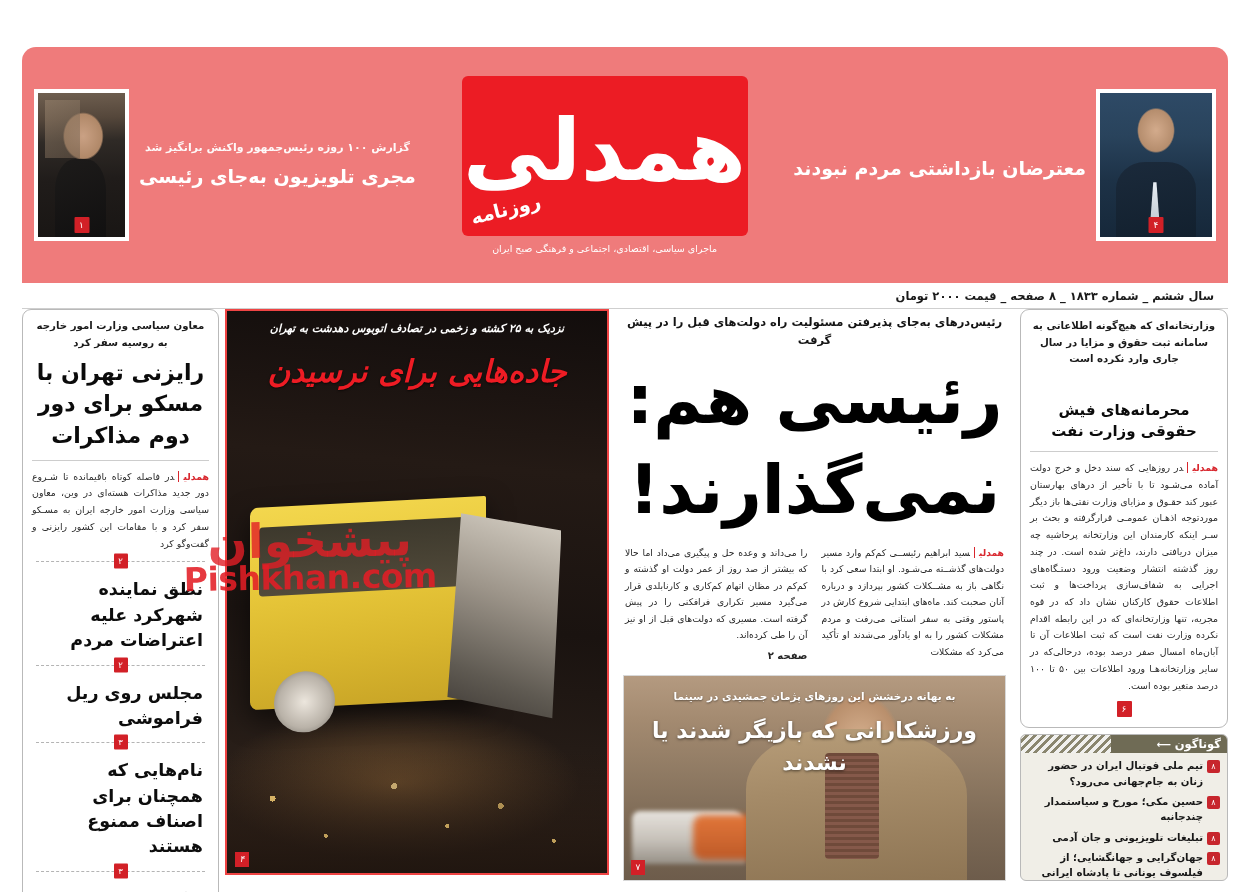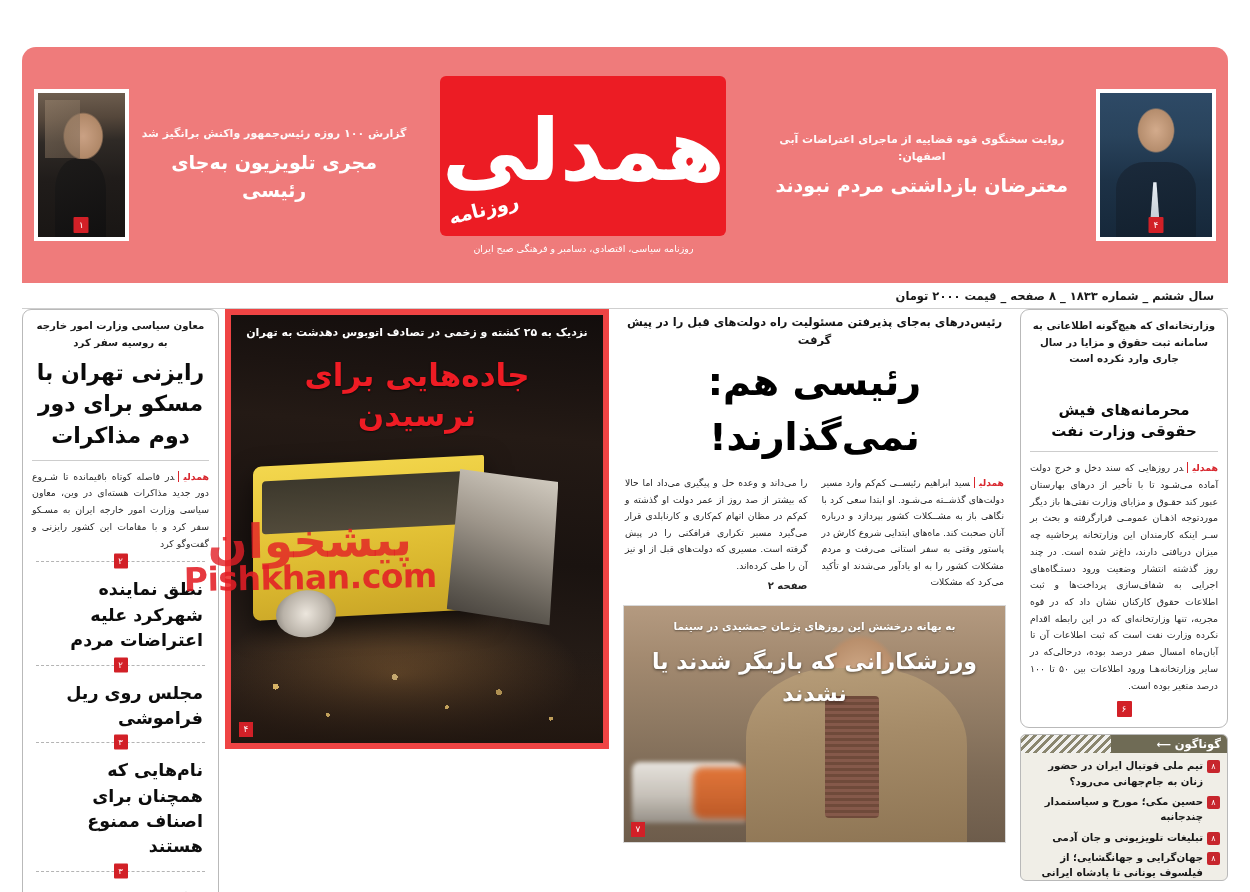--- a/index.html
+++ b/index.html
@@ -323,23 +323,24 @@
     line-height: 1.5;
     font-weight: bold;
     color: #181818;
     text-align: right;
   }
 
   
   .photo-story {
     position: relative;
     width: 100%;
-    height: 440px;
+    height: 566px;
     overflow: hidden;
-    border: 6px solid #ef4444;
+    border: 2px solid #ef4444;
+    font-style: italic;
   }
   .crash-bg {
     position: absolute; inset: 0;
     background:
       radial-gradient(ellipse 260px 110px at 45% 84%, rgba(255,180,90,.30) 0%, rgba(0,0,0,0) 70%),
       linear-gradient(185deg, #120d0c 0%, #1c1411 16%, #241a15 28%, #1a1310 55%, #241b16 74%, #3a2a20 100%);
   }
   .bus {
     position: absolute;
     left: 6%;
@@ -452,21 +453,21 @@
   }
   .lead-kicker {
     text-align: center;
     font-size: 11.5px;
     font-weight: bold;
     line-height: 1.6;
     color: #141414;
   }
   .lead-head {
     text-align: center;
-    font-size: 38px;
+    font-size: 67px;
     font-weight: bold;
     line-height: 1.2;
     color: #000;
     margin-top: 10px;
     letter-spacing: -1px;
   }
   .lead-cols {
     display: flex;
     gap: 14px;
     margin-top: 14px;
@@ -609,31 +610,30 @@
 <div class="page">
 
   <div class="masthead">
 
     <div class="teaser">
       <div class="teaser-photo right-photo">
         <div class="photo-b"></div>
         <div class="badge-num">۴</div>
       </div>
       <div class="teaser-text">
-        <div class="teaser-kicker">روایت سخنگوی قوه قضاییه از ماجرای اعتراضات آبی اصفهان:</div>
         <div class="teaser-head">معترضان بازداشتی مردم نبودند</div>
       </div>
     </div>
 
     <div class="logo-block">
       <div class="logo-card">
         <span class="logo-word">همدلی</span>
         <span class="logo-rooz">روزنامه</span>
       </div>
-      <div class="logo-sub">روزنامه سیاسی، اقتصادی، دسامبر و فرهنگی صبح ایران</div>
+      <div class="logo-sub">ماجرای سیاسی، اقتصادی، اجتماعی و فرهنگی صبح ایران</div>
     </div>
 
     <div class="teaser">
       <div class="teaser-text">
         <div class="teaser-kicker">گزارش ۱۰۰ روزه رئیس‌جمهور واکنش برانگیز شد</div>
         <div class="teaser-head">مجری تلویزیون به‌جای رئیسی</div>
       </div>
       <div class="teaser-photo">
         <div class="photo-a"></div>
         <div class="badge-num">۱</div>

